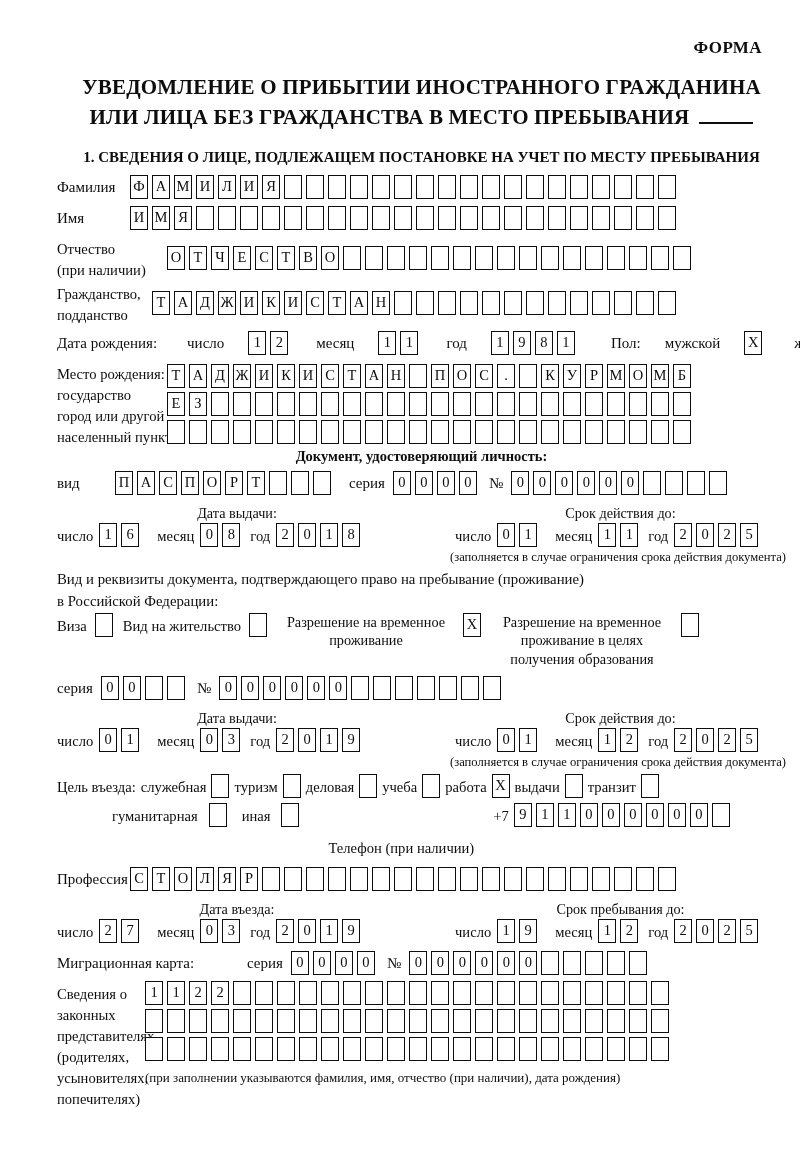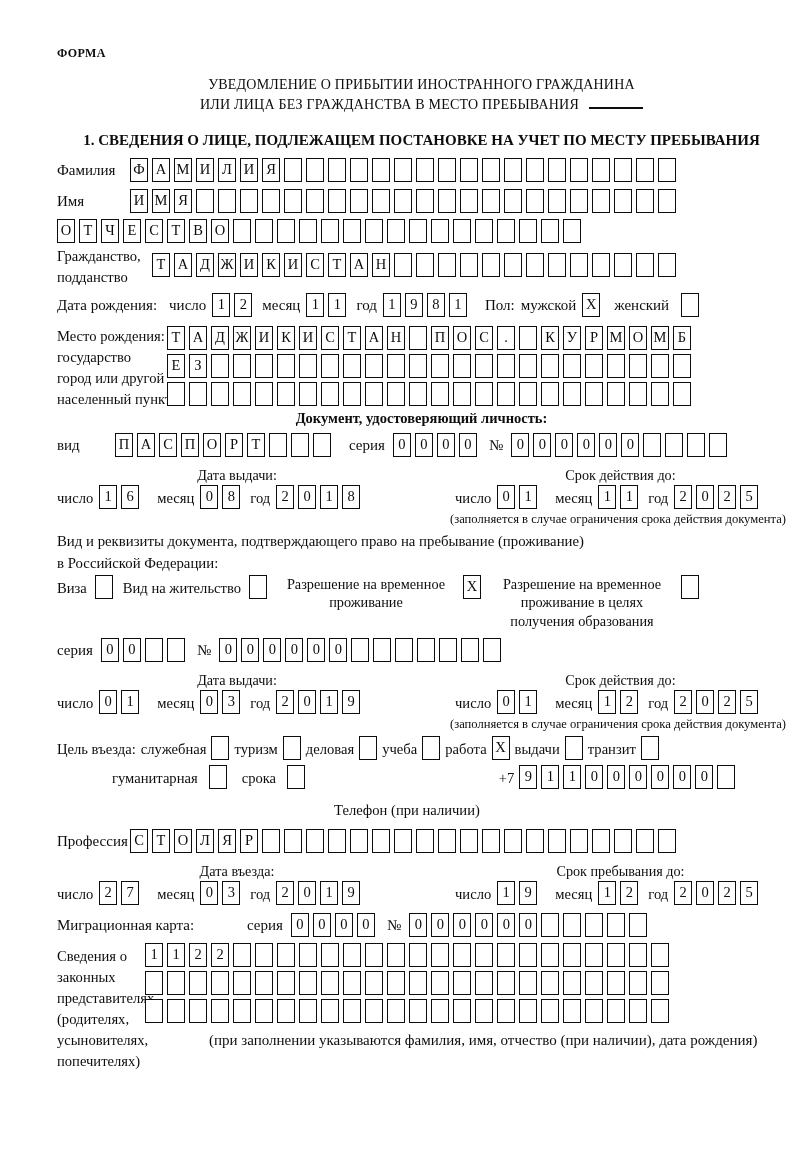--- a/index.html
+++ b/index.html
@@ -7,23 +7,23 @@
   body {
     width:800px; height:1163px;
     font-family:"Liberation Serif","DejaVu Serif",serif;
     color:#0d0d0d; overflow:hidden;
   }
   .page { width:800px; height:1163px; padding:32px 14px 0 57px; }
 
   
   .appendix { margin-left:560px; font-size:13.5px; line-height:1.4; }
   .appendix .gap { margin-top:4px; }
-  .forma { padding-right:24px; font-weight:bold; font-size:12px; margin-top:14px; letter-spacing:.4px; }
-
-  .title { text-align:center; font-weight:normal; font-size:14px; line-height:1.45; margin-top:14px; letter-spacing:.2px; }
+  .forma { text-align:right; padding-right:24px; font-weight:bold; font-size:17px; margin-top:6px; letter-spacing:.4px; }
+
+  .title { text-align:center; font-weight:bold; font-size:21px; line-height:1.45; margin-top:14px; letter-spacing:.2px; }
   .blank { display:inline-block; width:54px; border-bottom:2px solid #0d0d0d; height:13px; margin-left:10px; }
   .sec-heading { text-align:center; font-weight:bold; font-size:15px; margin-top:16px; }
 
   
   .frow { display:flex; align-items:center; margin-top:4px; }
   .lab  { font-size:15px; line-height:27px; flex:none; }
   .labcol { flex:none; font-size:14.6px; line-height:21px; padding-top:3px; }
   .labcol div { white-space:nowrap; }
   .cells { display:flex; flex:none; }
   .cell, .cb {
@@ -55,21 +55,21 @@
   .permit .plab1 { font-size:14.6px; line-height:27px; }
   .permit .plabm { font-size:14.3px; line-height:1.3; text-align:center; }
   .wt { width:178px; } .we { width:182px; }
 
   
   .prow { display:flex; align-items:flex-start; margin-top:4px; column-gap:5px; font-size:14.6px; }
   .prow .plbl { line-height:27px; flex:none; }
 
   
   .reps { display:flex; margin-top:4px; }
-  .footnote { font-size:15px; margin-top:5px; margin-left:64px; }
+  .footnote { font-size:13px; margin-top:5px; }
 </style>
 </head>
 <body>
 
 <div class="page">
 
 
   <div class="forma">ФОРМА</div>
 
   <div class="title">
@@ -137,20 +137,24 @@
         <span class="cell"></span>
         <span class="cell"></span>
         <span class="cell"></span>
         <span class="cell"></span>
         <span class="cell"></span>
         <span class="cell"></span>
       </span>
   </div>
 
   <div class="frow">
+    <div class="labcol w110">
+      <div>Отчество</div>
+      <div>(при наличии)</div>
+    </div>
     <span class="cells">
         <span class="cell">О</span>
         <span class="cell">Т</span>
         <span class="cell">Ч</span>
         <span class="cell">Е</span>
         <span class="cell">С</span>
         <span class="cell">Т</span>
         <span class="cell">В</span>
         <span class="cell">О</span>
         <span class="cell"></span>
@@ -198,21 +202,21 @@
         <span class="cell"></span>
         <span class="cell"></span>
         <span class="cell"></span>
         <span class="cell"></span>
         <span class="cell"></span>
         <span class="cell"></span>
         <span class="cell"></span>
       </span>
   </div>
 
-  <div class="frow" style="column-gap:6px;">
+  <div class="frow" style="column-gap:24px;">
     <span class="lab">Дата рождения:</span>
     <span class="lab ml6">число</span>
     <span class="cells">
         <span class="cell">1</span>
         <span class="cell">2</span>
       </span>
     <span class="lab">месяц</span>
     <span class="cells">
         <span class="cell">1</span>
         <span class="cell">1</span>
@@ -516,21 +520,21 @@
     <span class="cb">X</span>
     <span class="plbl">выдачи</span>
     <span class="cb"></span>
     <span class="plbl">транзит</span>
     <span class="cb"></span>
   </div>
 
   <div class="prow" style="margin-top:2px; margin-left:55px;">
     <span class="plbl">гуманитарная</span>
     <span class="cb ml6"></span>
-    <span class="plbl ml10">срока</span>
+    <span class="plbl ml10">иная</span>
     <span class="cb ml6"></span>
     <span class="plbl ml24">Телефон (при наличии)</span>
     <span class="plbl ml14">+7</span>
     <span class="cells">
         <span class="cell">9</span>
         <span class="cell">1</span>
         <span class="cell">1</span>
         <span class="cell">0</span>
         <span class="cell">0</span>
         <span class="cell">0</span>

